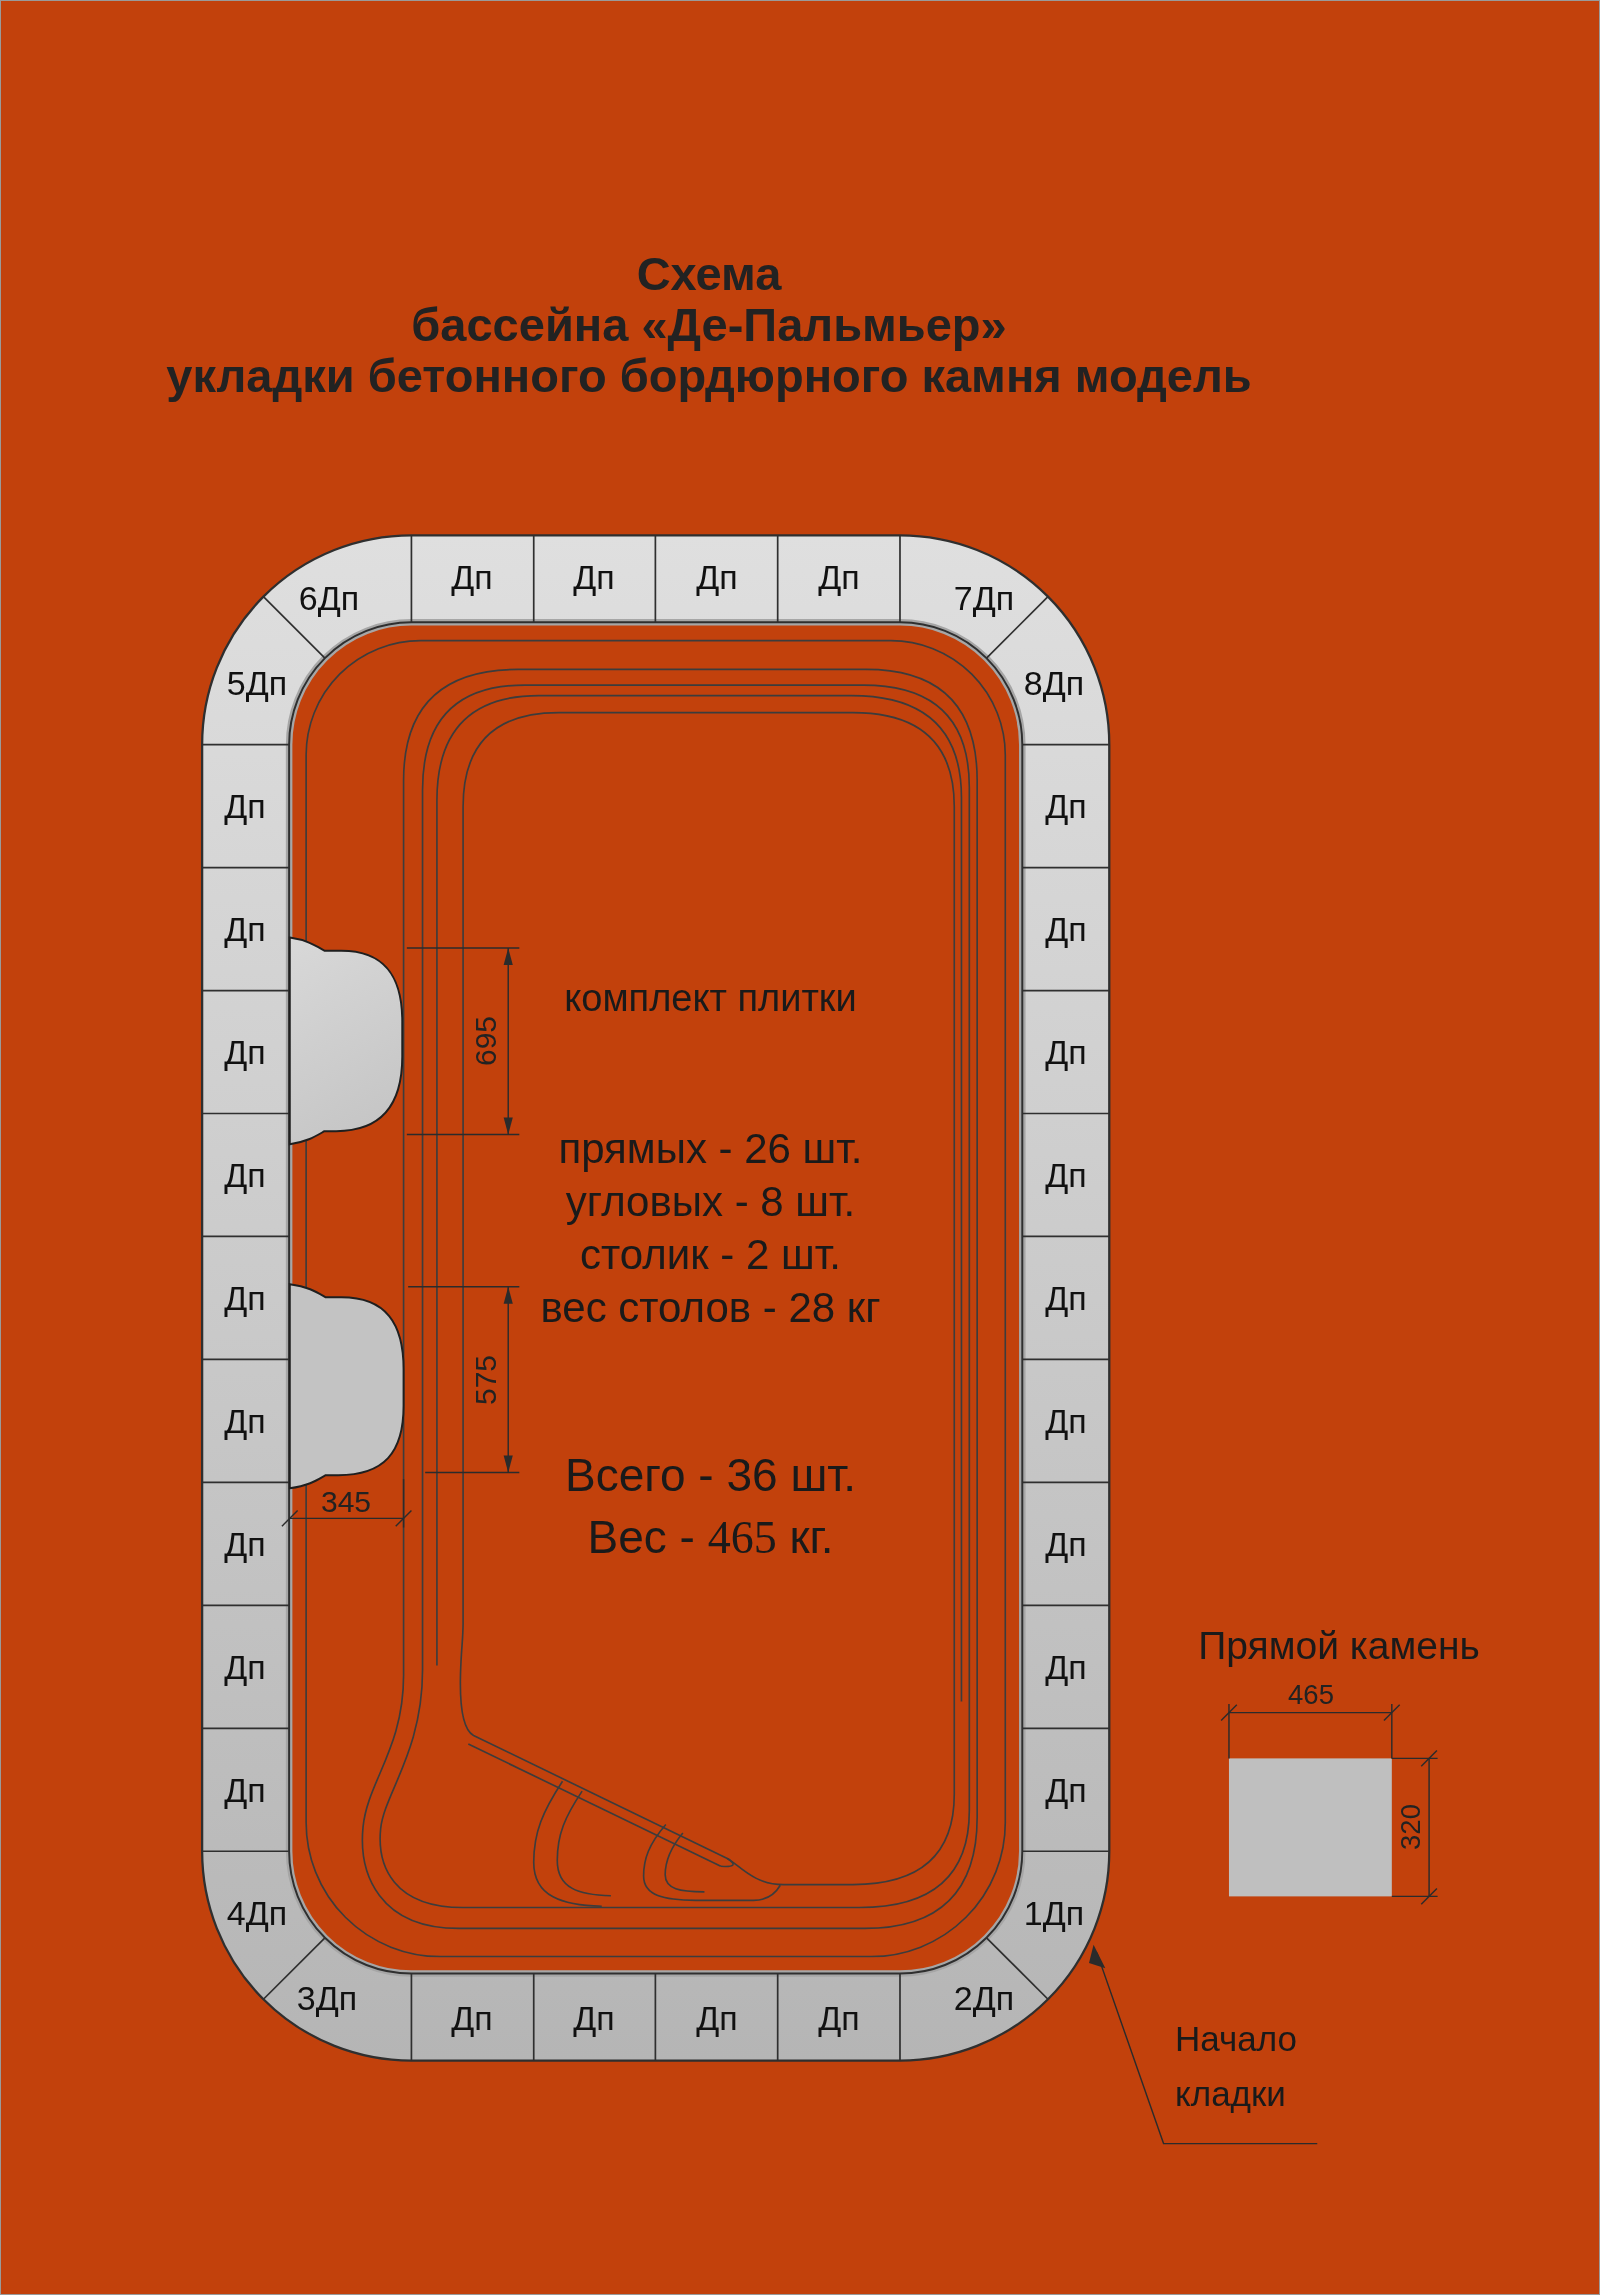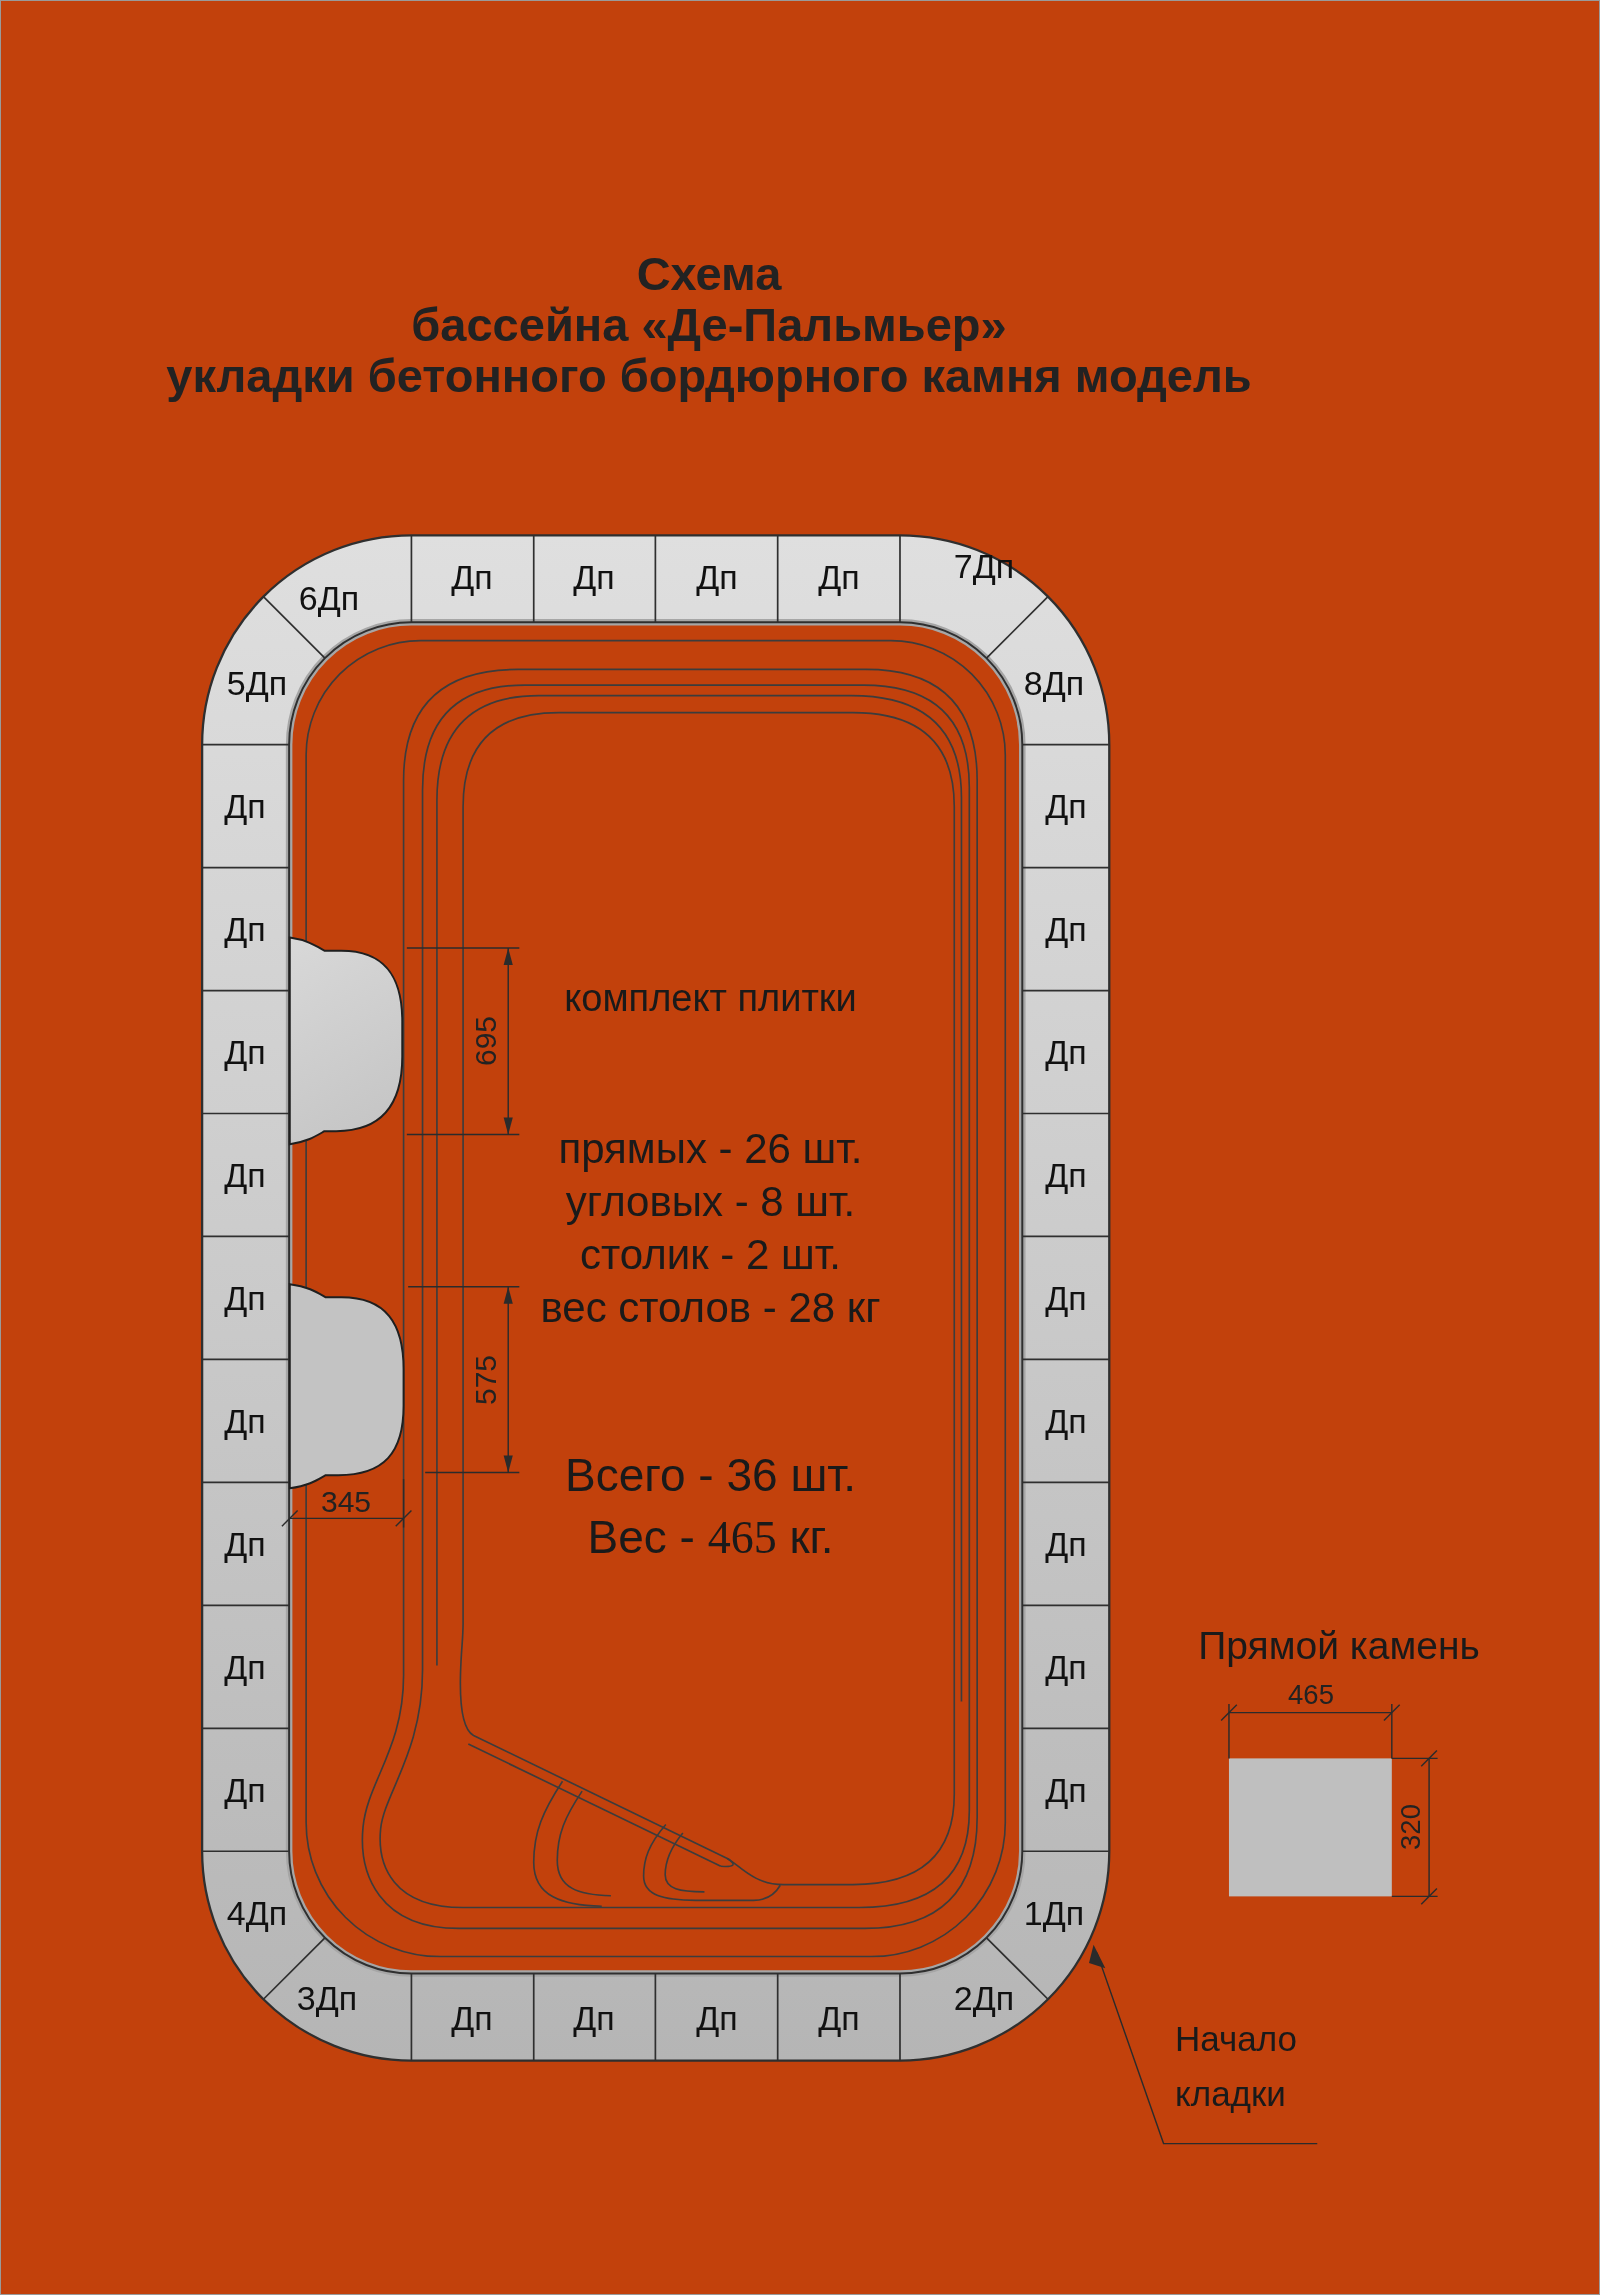--- a/index.html
+++ b/index.html
@@ -183,21 +183,21 @@
   <div class="lbl stone" style="left:1065px;top:1051px">Дп</div>
   <div class="lbl stone" style="left:1065px;top:1174px">Дп</div>
   <div class="lbl stone" style="left:1065px;top:1297px">Дп</div>
   <div class="lbl stone" style="left:1065px;top:1420px">Дп</div>
   <div class="lbl stone" style="left:1065px;top:1543px">Дп</div>
   <div class="lbl stone" style="left:1065px;top:1666px">Дп</div>
   <div class="lbl stone" style="left:1065px;top:1789px">Дп</div>
 
   <div class="lbl stone" style="left:256px;top:682px">5Дп</div>
   <div class="lbl stone" style="left:328px;top:597px">6Дп</div>
-  <div class="lbl stone" style="left:983px;top:565px">7Дп</div>
+  <div class="lbl stone" style="left:983px;top:597px">7Дп</div>
   <div class="lbl stone" style="left:1053px;top:682px">8Дп</div>
   <div class="lbl stone" style="left:256px;top:1912px">4Дп</div>
   <div class="lbl stone" style="left:326px;top:1997px">3Дп</div>
   <div class="lbl stone" style="left:983px;top:1997px">2Дп</div>
   <div class="lbl stone" style="left:1053px;top:1912px">1Дп</div>
 
   <div class="kit-block kit-title" style="top:976px">комплект плитки</div>
   <div class="kit-block" style="top:1121px;line-height:53px">
     <div class="kit-line">прямых - 26 шт.</div>
     <div class="kit-line">угловых - 8 шт.</div>

